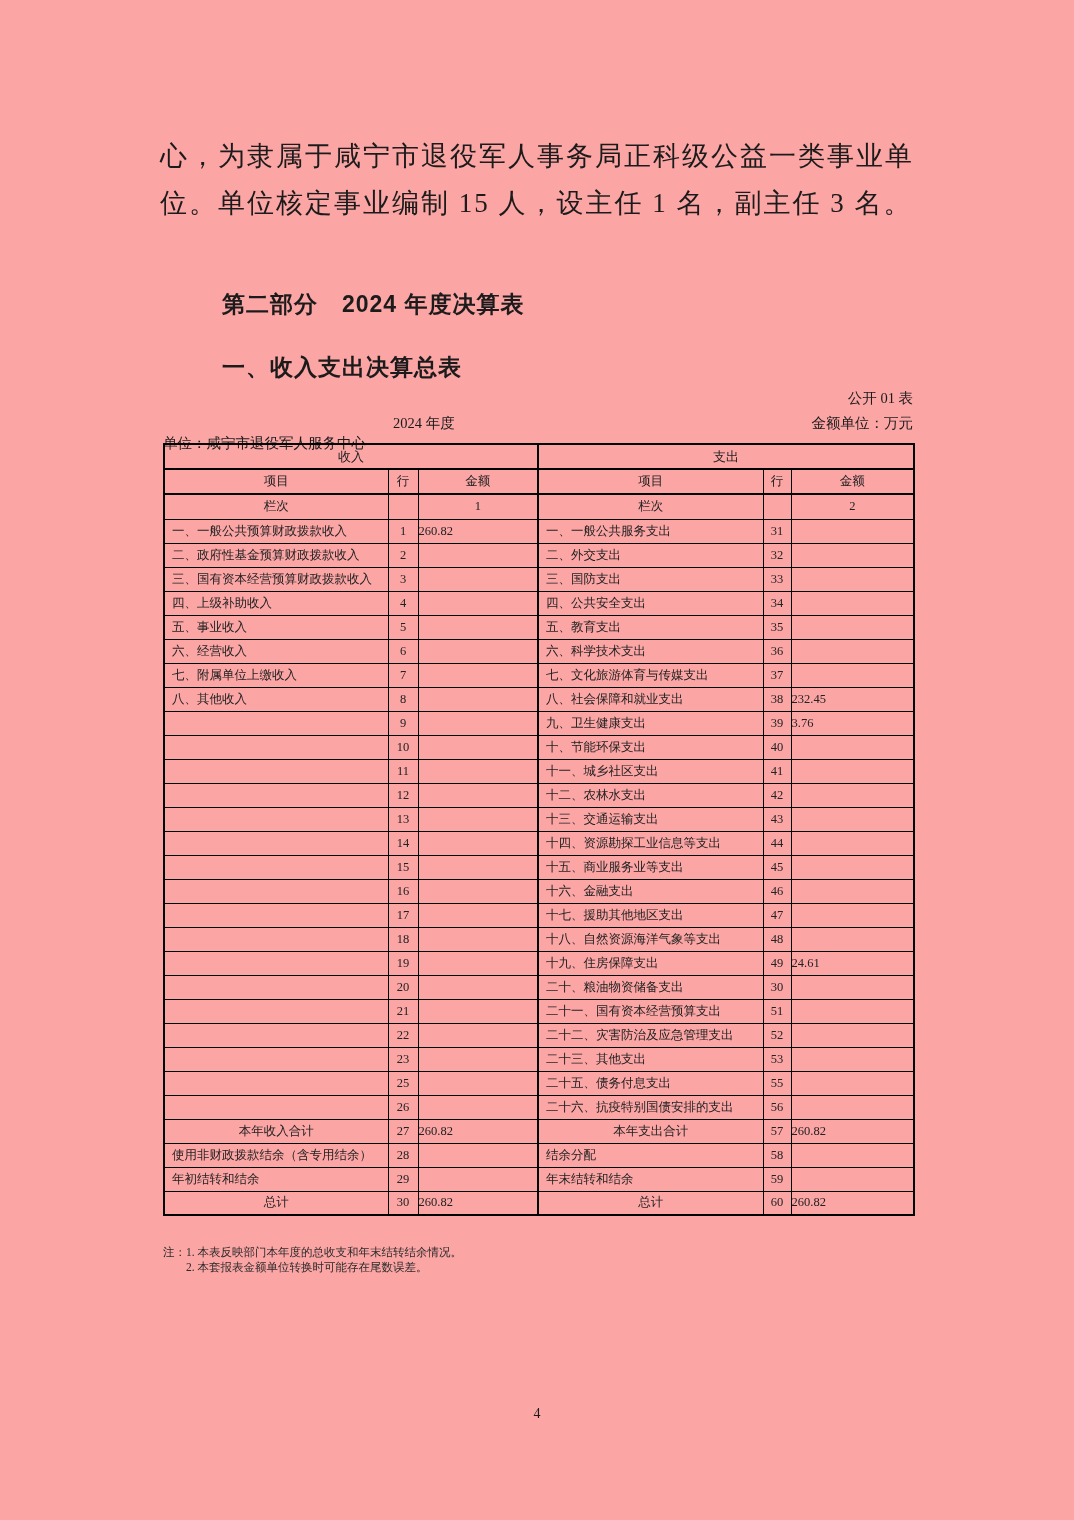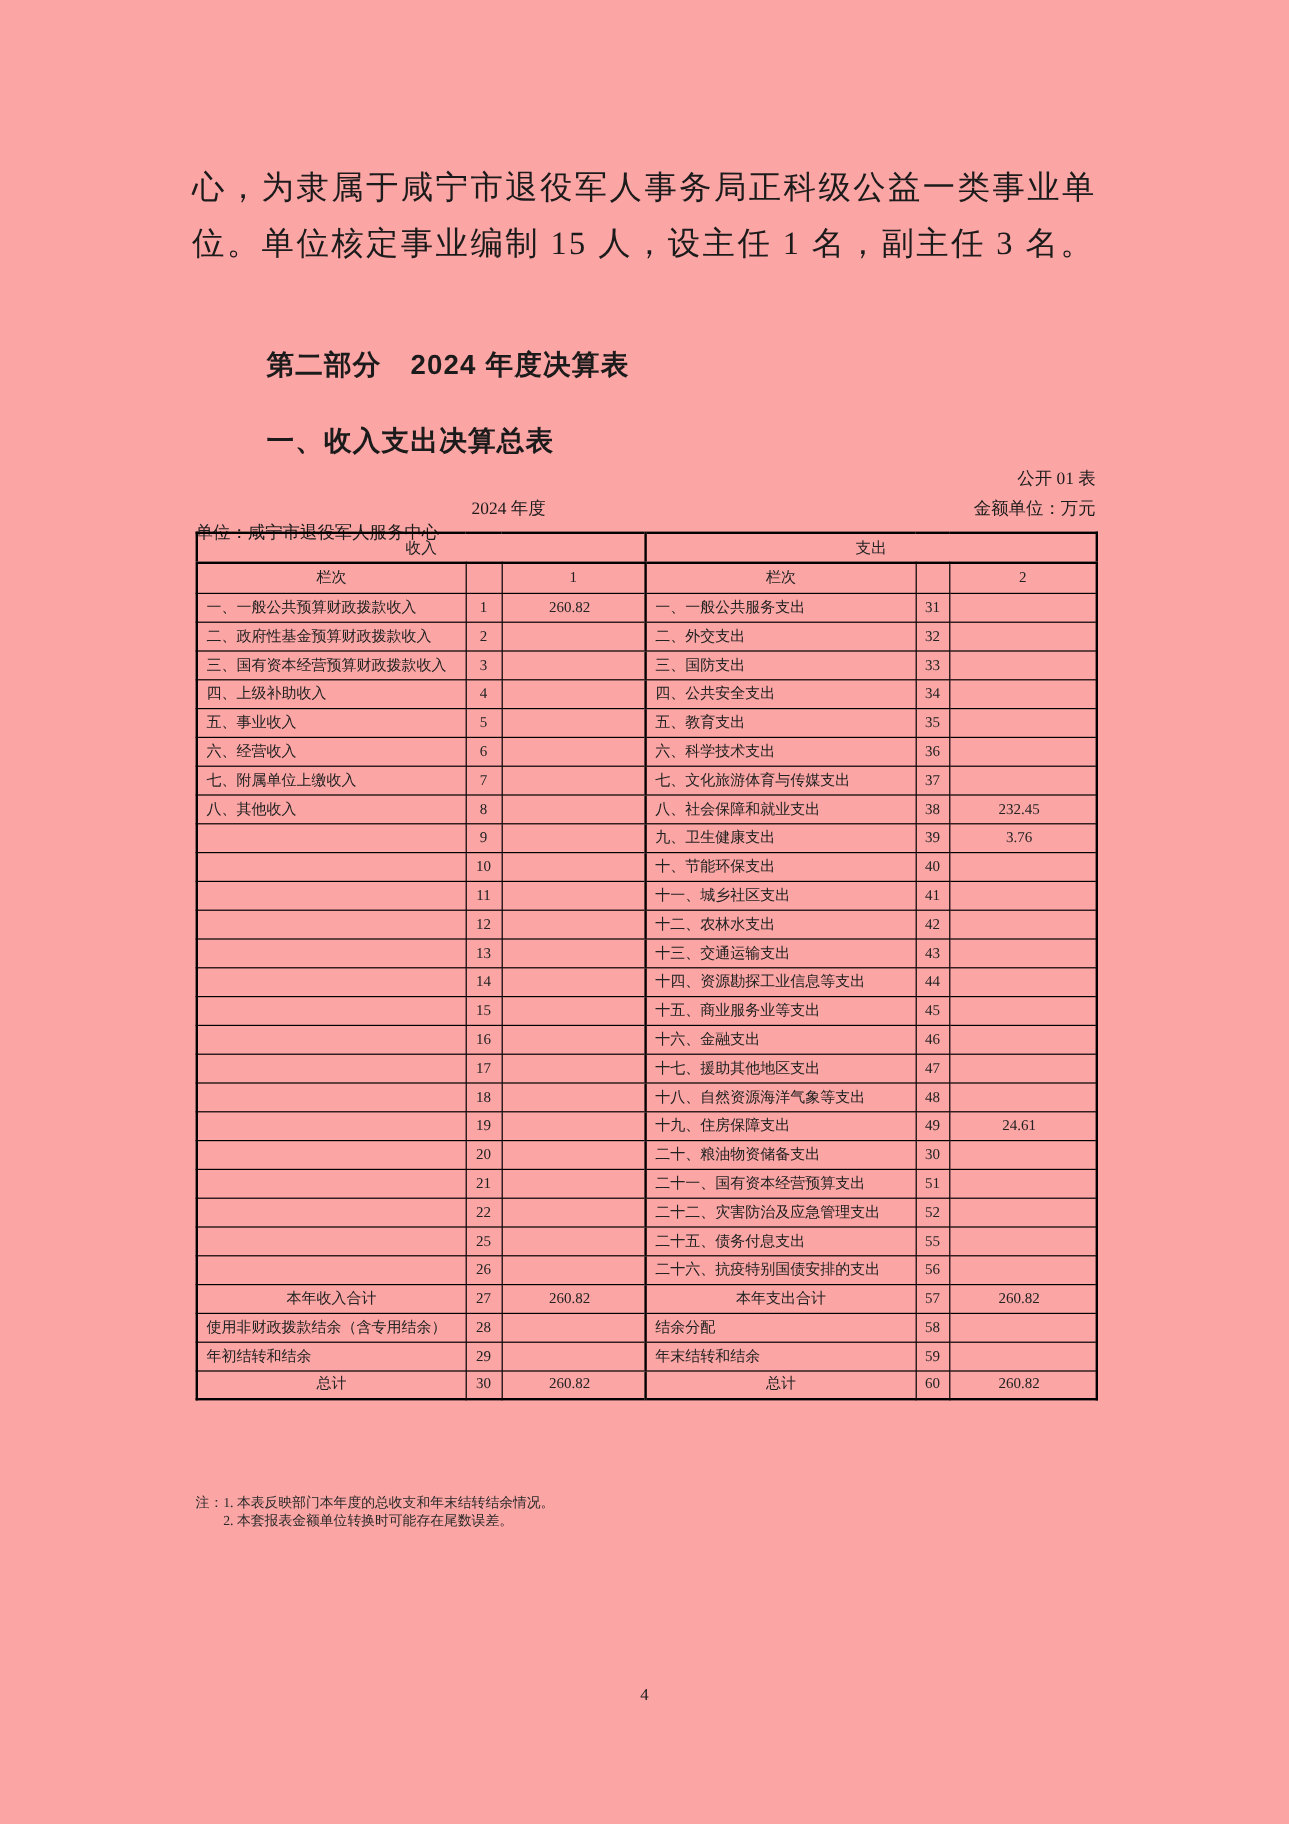--- a/index.html
+++ b/index.html
@@ -37,21 +37,21 @@
     font-weight:normal; height:24px; vertical-align:middle;
   }
   table.acct thead tr { height:25px; }
   table.acct th { text-align:center; }
   .sec { font-size:13px;margin-top:22px; }
   .bb2 { border-bottom-width:2px !important; }
   .bl2 { border-left-width:2px !important; }
   table.acct { border:2px solid #000; outline:0; }
   td.c-item { text-align:left; padding-left:7px; }
   td.c-row  { text-align:center; }
-  td.c-amt  { text-align:center; padding-right:6px;font-family:Liberation Serif, serif; }
+  td.c-amt  { text-align:left; padding-right:6px;font-family:Liberation Serif, serif; }
   td.sum    { font-weight:bold; text-align:center; padding-left:0; }
 
   .notes { position:absolute; left:163px; top:1245px; width:750px; font-size:11.5px; color:#2a2a2a; }
   .note.n2 { padding-left:23px; }
 
   .pageno { position:absolute; left:0; top:1406px; width:1074px; text-align:center; font-size:14px; }
 </style>
 </head>
 <body>
 
@@ -81,20 +81,28 @@
       <col style="width:225px">
         <col style="width:28px">
         <col style="width:123px">
     </colgroup>
     <thead>
       <tr>
         <th colspan="3" class="sec bb2">收入</th>
         <th colspan="3" class="sec bb2 bl2">支出</th>
       </tr>
       <tr>
+        <th class="bb2">项目</th>
+        <th class="bb2">行</th>
+        <th class="bb2">金额</th>
+        <th class="bb2 bl2">项目</th>
+        <th class="bb2">行</th>
+        <th class="bb2">金额</th>
+      </tr>
+      <tr>
         <th>栏次</th>
         <th></th>
         <th>1</th>
         <th class="bl2">栏次</th>
         <th></th>
         <th>2</th>
       </tr>
     </thead>
     <tbody>
         <tr>
@@ -268,20 +276,28 @@
         <tr>
           <td class="c-item">&nbsp;</td>
           <td class="c-row">22</td>
           <td class="c-amt">&nbsp;</td>
           <td class="c-item bl2">二十二、灾害防治及应急管理支出</td>
           <td class="c-row">52</td>
           <td class="c-amt">&nbsp;</td>
         </tr>
         <tr>
           <td class="c-item">&nbsp;</td>
+          <td class="c-row">23</td>
+          <td class="c-amt">&nbsp;</td>
+          <td class="c-item bl2">二十三、其他支出</td>
+          <td class="c-row">53</td>
+          <td class="c-amt">&nbsp;</td>
+        </tr>
+        <tr>
+          <td class="c-item">&nbsp;</td>
           <td class="c-row">25</td>
           <td class="c-amt">&nbsp;</td>
           <td class="c-item bl2">二十五、债务付息支出</td>
           <td class="c-row">55</td>
           <td class="c-amt">&nbsp;</td>
         </tr>
         <tr>
           <td class="c-item">&nbsp;</td>
           <td class="c-row">26</td>
           <td class="c-amt">&nbsp;</td>

